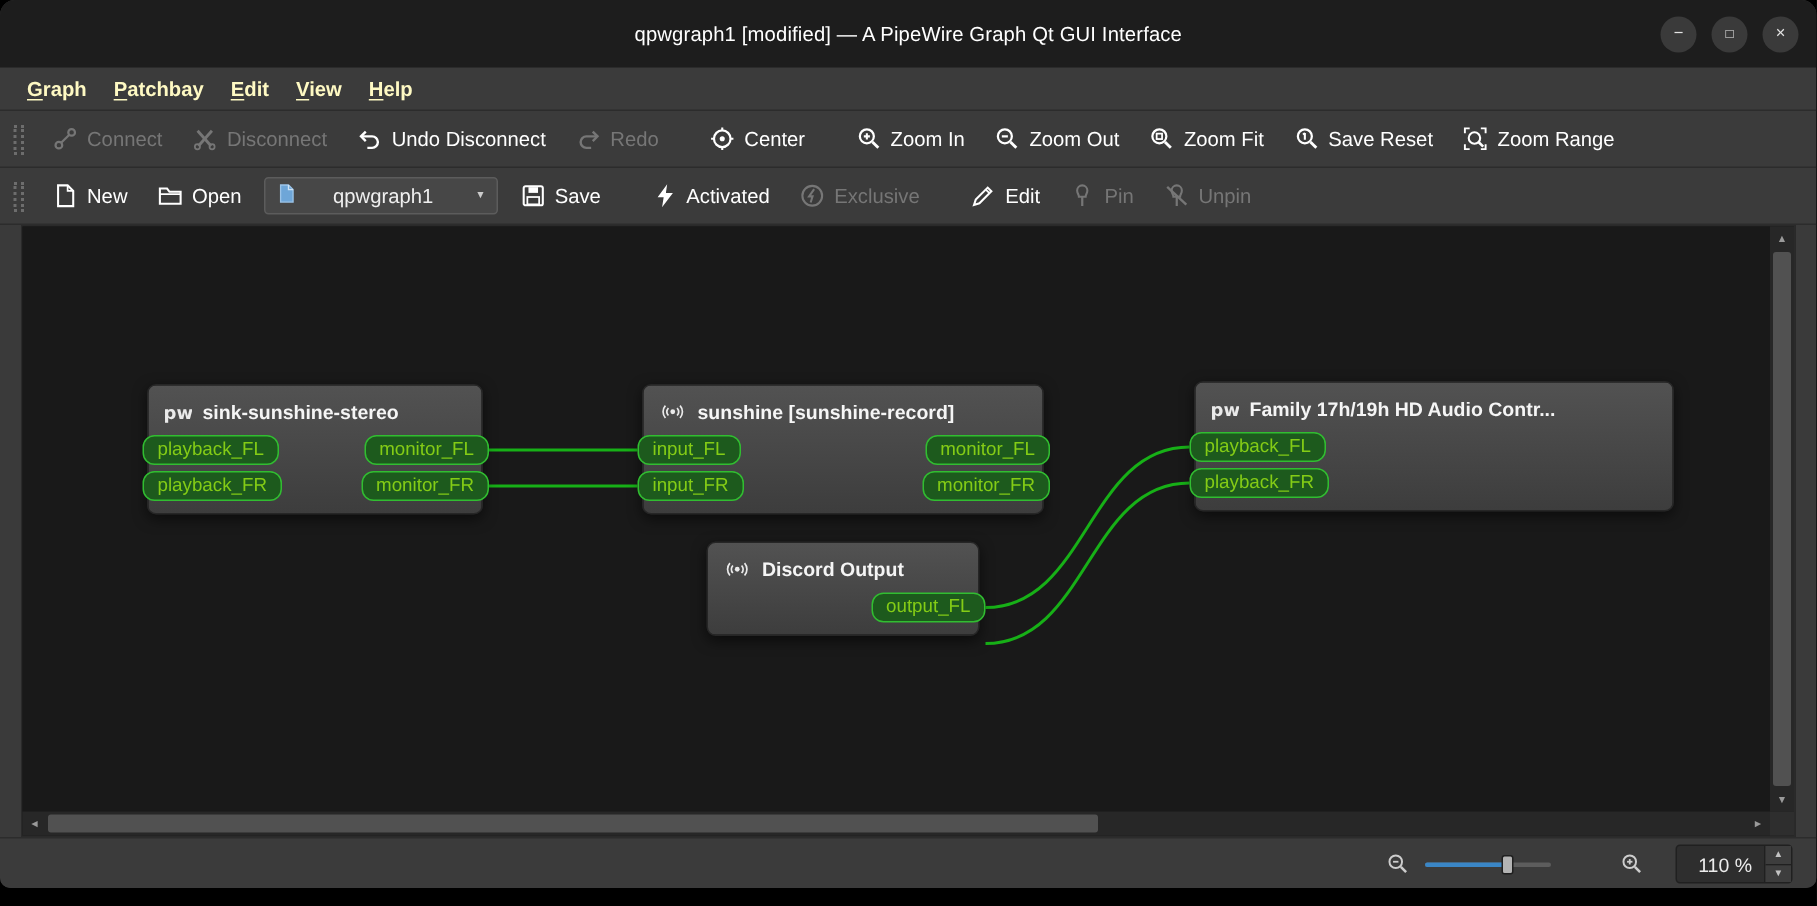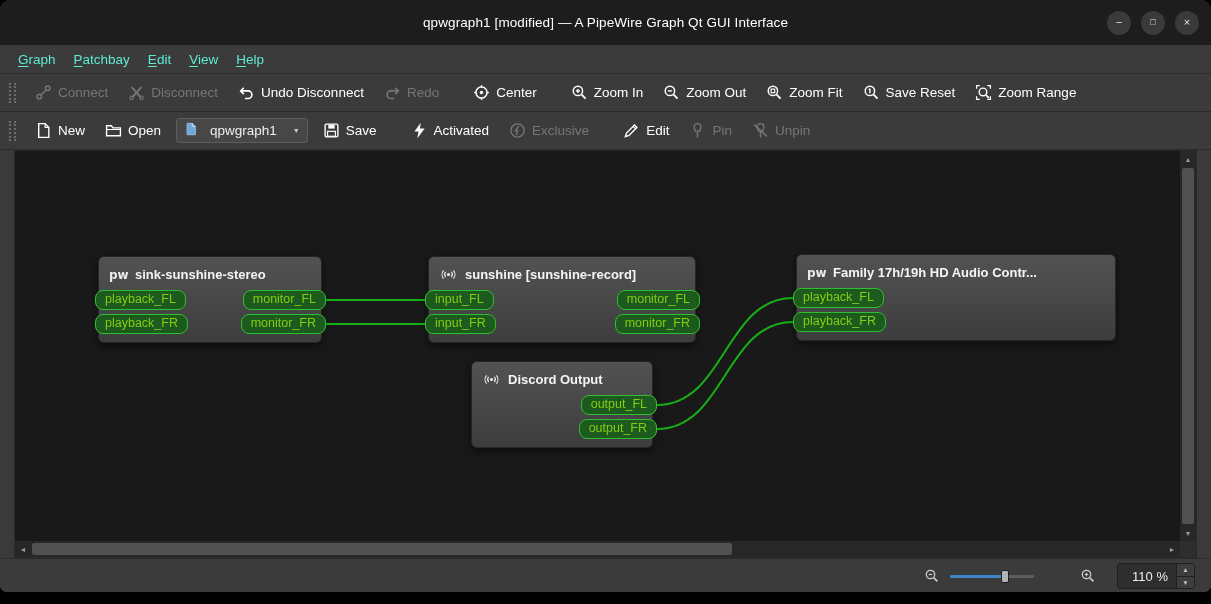--- a/index.html
+++ b/index.html
@@ -9,31 +9,31 @@
   
   .titlebar{height:45px;background:#1d1d1d;display:flex;align-items:center;justify-content:center;position:relative;}
   .titlebar .title{color:#ffffff;font-weight:normal;font-size:13.5px;letter-spacing:.1px;}
   .winbtns{position:absolute;right:12px;top:0;bottom:0;display:flex;align-items:center;gap:10px;}
   .winbtn{width:24px;height:24px;border-radius:50%;background:#3a3a3a;color:#e4e4e4;display:flex;
     align-items:center;justify-content:center;font-size:11px;line-height:1;cursor:default;}
   .winbtn.max{font-size:9px;}
 
   
   .menubar{height:28px;background:#3b3b3b;display:flex;align-items:center;padding:0 9px;border-bottom:1px solid #2c2c2c;}
-  .menu-item{color:#5eead4;font-size:13.5px;padding:3px 9px;border-radius:3px;}
+  .menu-item{color:#fef9c3;font-size:13.5px;padding:3px 9px;border-radius:3px;font-weight:bold;}
   .mn{text-decoration:underline;text-underline-offset:2px;}
 
   
   .toolbar{height:37px;background:#3b3b3b;display:flex;align-items:center;padding:0 6px;border-bottom:1px solid #2c2c2c;gap:2px;}
   .tb-handle{width:3px;height:20px;border-left:2px dotted #6d6d6d;border-right:2px dotted #6d6d6d;margin:0 8px 0 3px;}
   .tbtn{display:flex;align-items:center;gap:6px;padding:4px 9px;font-size:13.5px;color:#ffffff;border-radius:3px;white-space:nowrap;}
   .tbtn.disabled{color:#767676;}
   .tbtn svg{width:17px;height:17px;display:block;}
   .gap{width:12px;}
-  .combo{display:flex;align-items:center;gap:12px;background:#474747;border:1px solid #5c5c5c;border-radius:3px;
+  .combo{display:flex;align-items:center;gap:24px;background:#474747;border:1px solid #5c5c5c;border-radius:3px;
     padding:3px 7px;color:#efefef;font-size:13.5px;margin:0 4px;}
   .combo svg{width:14px;height:14px;}
   .combo-arrow{font-size:7px;color:#cccccc;padding-left:4px;}
 
   
   .content{height:408px;padding:0 14px;background:#3a3a3a;box-sizing:border-box;}
   .canvas-frame{position:relative;height:408px;background:#191919;border:1px solid #2a2a2a;box-sizing:border-box;}
   .canvas{position:absolute;left:0;top:0;right:16px;bottom:16px;background:#191919;overflow:hidden;}
   #wires{position:absolute;left:0;top:0;width:100%;height:100%;}
   .wire{fill:none;stroke:#17b017;stroke-width:2;}
@@ -373,24 +373,20 @@
                   <path d="M4.9 5.3a4.2 4.2 0 0 0 0 5.4 M11.1 5.3a4.2 4.2 0 0 1 0 5.4" fill="none" stroke="currentColor" stroke-width="1.2"></path>
                   <path d="M2.8 3.6a6.6 6.6 0 0 0 0 8.8 M13.2 3.6a6.6 6.6 0 0 1 0 8.8" fill="none" stroke="currentColor" stroke-width="1.2"></path>
                 </svg>
               </span>
               <span>Discord Output</span>
             </div>
             <div class="port-row">
               <div class="port-spacer"></div>
               <div class="port out">output_FL</div>
             </div>
-            <div class="port-row">
-              <div class="port-spacer"></div>
-              <div class="port out">output_FR</div>
-            </div>
           </div>
         </div>
       <div class="vscroll">
         <div class="sarrow" style="top:0;left:0;">▲</div>
         <div class="vthumb"></div>
         <div class="sarrow" style="bottom:0;left:0;">▼</div>
       </div>
       <div class="hscroll">
         <div class="sarrow" style="left:0;top:0;">◄</div>
         <div class="hthumb"></div>

